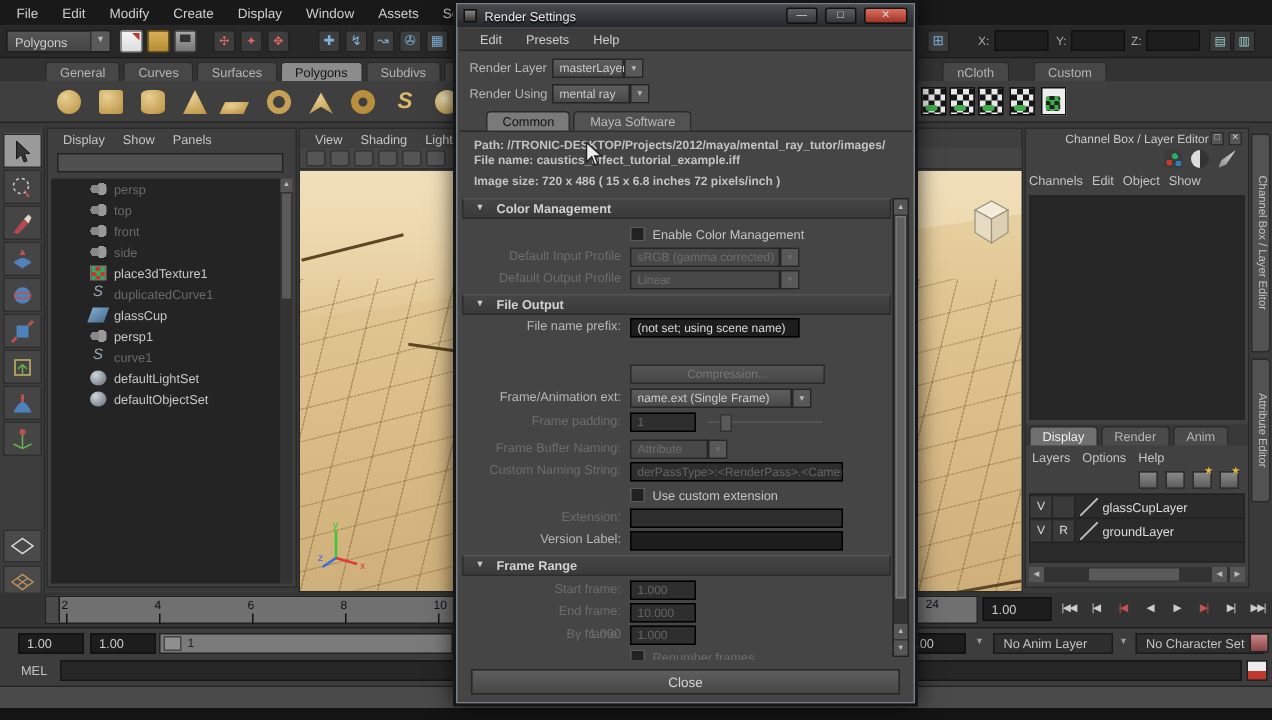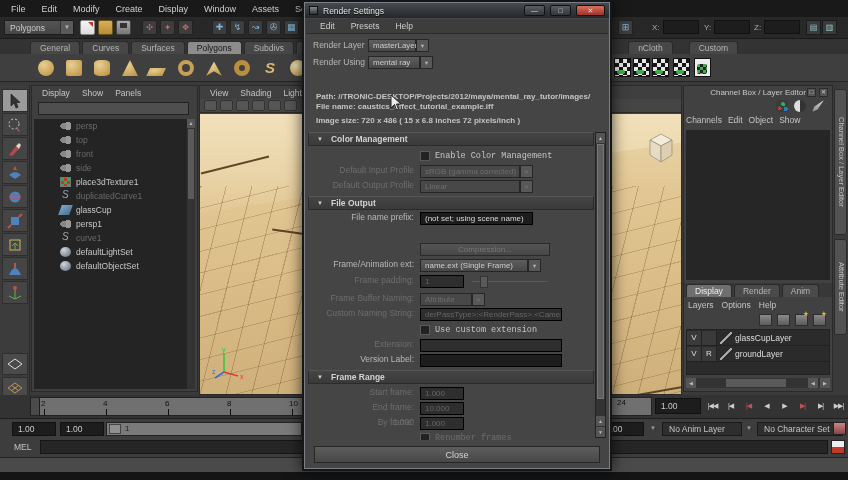--- a/index.html
+++ b/index.html
@@ -168,21 +168,21 @@
   .dlg-info{position:absolute;left:12px;font-size:8px;font-weight:bold;color:#c4c4c4;white-space:nowrap;}
   .sect{position:absolute;left:4px;right:16px;height:14px;background:linear-gradient(#454545,#3a3a3a);border:1px solid #2b2b2b;border-top-color:#555;display:flex;align-items:center;gap:8px;padding-left:8px;}
   .sect .tri{font-size:6px;color:#ccc;}
   .sect .sectlbl{font-size:8.5px;font-weight:bold;color:#d2d2d2;}
   .frow{position:absolute;left:4px;right:16px;height:14px;}
   .flbl{position:absolute;left:0;width:106px;text-align:right;font-size:8.5px;color:#b8b8b8;white-space:nowrap;}
   .flbl.dis{color:#6d6d6d;}
   .finput{position:absolute;left:112px;height:13px;background:#1d1d1d;border:1px solid #000;color:#d8d8d8;font-size:8px;line-height:12px;padding-left:4px;white-space:nowrap;overflow:hidden;}
   .finput.dis{background:#2e2e2e;color:#666;}
   .fcheck{position:absolute;width:10px;height:10px;background:#222;border:1px solid #5a5a5a;top:1px;}
-  .fchecklbl{position:absolute;font-size:8.5px;color:#c5c5c5;font-family:Liberation Mono, monospace;}
+  .fchecklbl{position:absolute;font-size:8.5px;color:#c5c5c5;}
   .fchecklbl.dis{color:#6d6d6d;}
   .fbtn{position:absolute;left:112px;height:13px;background:linear-gradient(#555,#464646);border:1px solid #2a2a2a;color:#777;font-size:8px;text-align:center;line-height:12px;}
   .fslider{position:absolute;left:164px;top:6px;width:76px;height:1px;background:#5a5a5a;}
   .fslider::before{content:"";position:absolute;left:8px;top:-5px;width:6px;height:10px;background:#5a5a5a;border:1px solid #333;}
   .dscroll{position:absolute;right:4px;top:130px;width:11px;height:306px;background:#333;border:1px solid #222;}
   .dscroll .btn{position:absolute;left:0;right:0;height:10px;background:#555;color:#bbb;font-size:5px;text-align:center;line-height:10px;}
   .dscroll .thumb{position:absolute;left:1px;right:1px;top:11px;height:255px;background:#5f5f5f;border:1px solid #777;}
   .dlg-close{position:absolute;left:10px;right:10px;top:444px;height:17px;background:linear-gradient(#5e5e5e,#474747);border:1px solid #262626;color:#d5d5d5;font-size:9px;text-align:center;line-height:16px;}
 
   .cursor{position:absolute;left:390px;top:94px;z-index:99;}
@@ -600,20 +600,25 @@
         <span>Presets</span>
         <span>Help</span>
       </div>
 
     <span class="dlg-row-lbl" style="left:9px;top:38px">Render Layer</span>
     <div class="dd" style="left:64px;top:37px;width:48px"><span>masterLayer</span><span class="ar">▼</span></div>
 
     <span class="dlg-row-lbl" style="left:9px;top:55px">Render Using</span>
     <div class="dd" style="left:64px;top:54px;width:52px"><span>mental ray</span><span class="ar">▼</span></div>
 
+    <div class="dlg-tabs">
+
+    <span class="dlg-tab active">Common</span>
+        <span class="dlg-tab">Maya Software</span>
+      </div>
 
     <span class="dlg-info" style="top:90px">Path: //TRONIC-DESKTOP/Projects/2012/maya/mental_ray_tutor/images/</span>
     <span class="dlg-info" style="top:100px">File name: caustics_effect_tutorial_example.iff</span>
     <span class="dlg-info" style="top:114px">Image size: 720 x 486 ( 15 x 6.8 inches 72 pixels/inch )</span>
 
     <div class="sect" style="top:130px">
       <span class="tri">▼</span>
       <span class="sectlbl">Color Management</span>
     </div>
     <div class="frow" style="top:148px">

